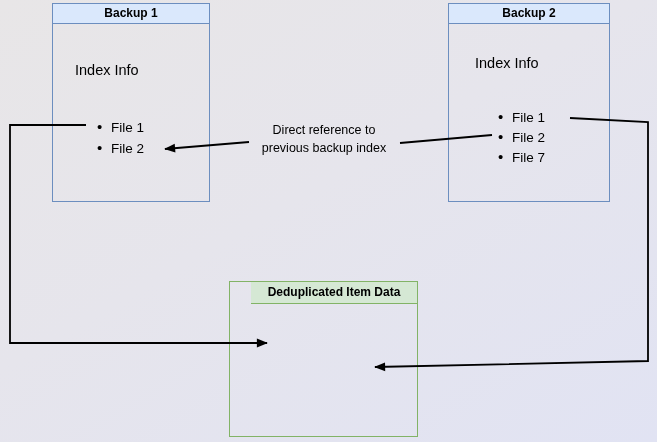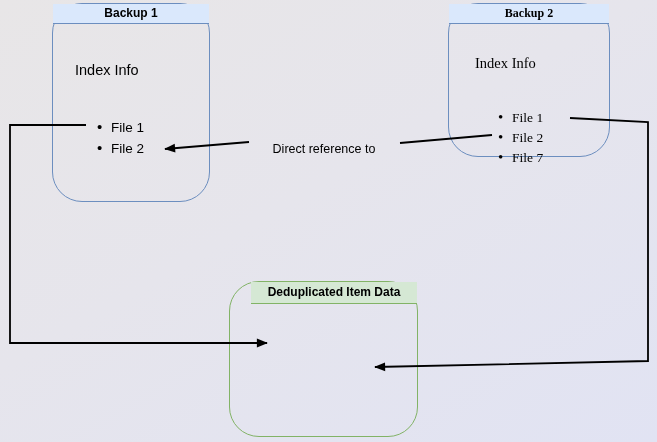--- a/index.html
+++ b/index.html
@@ -35,21 +35,20 @@
     stroke-linejoin: miter;
   }
   .ah-path {
     fill: var(--arrow, #000000);
   }
   .box {
     position: absolute;
     box-sizing: border-box;
     z-index: 2;
     background: transparent;
-    border-radius: 30px;
   }
   .box.blue {
     border: 1.5px solid var(--blue-border, #6c8ebf);
   }
   .box.green {
     border: 1.5px solid var(--green-border, #82b366);
   }
   .box-header {
     box-sizing: border-box;
     width: 100%;
@@ -89,34 +88,34 @@
   ul.filelist li::before {
     content: "\2022";
     position: absolute;
     left: 0;
     top: -1px;
     font-size: 15px;
   }
   .annotation {
     position: absolute;
     left: 238px;
-    top: 140px;
+    top: 121px;
     width: 172px;
     text-align: center;
     font-size: 12.5px;
     line-height: 18px;
     z-index: 4;
   }
   
   .backup1 { left: 52px;  top: 3px;   width: 158px; height: 199px; }
   .backup1 .subtitle { left: 22px; top: 58px; }
   .backup1 .filelist { left: 44px; top: 113px; }
   .backup1 .filelist li { line-height: 21px; }
 
-  .backup2 { left: 448px; top: 3px;   width: 162px; height: 154px; font-family: Liberation Serif, serif; }
+  .backup2 { left: 448px; top: 3px;   width: 162px; height: 199px; }
   .backup2 .subtitle { left: 26px; top: 51px; }
   .backup2 .filelist { left: 49px; top: 104px; }
   .backup2 .filelist li { line-height: 20px; }
 
   .dedup   { left: 229px; top: 281px; width: 189px; height: 156px; padding-left: 21px; }
   .dedup .filelist { left: 51px; top: 51px; }
   .dedup .filelist li { line-height: 21px; }
 </style>
 </head>
 <body>
@@ -153,15 +152,16 @@
       <li>File 7</li>
     </ul>
   </div>
 
   <div class="box green dedup">
     <div class="box-header">Deduplicated Item Data</div>
   </div>
 
   <div class="annotation">
     <div>Direct reference to</div>
+    <div>previous backup index</div>
   </div>
 
 </div>
 
 </body></html>

